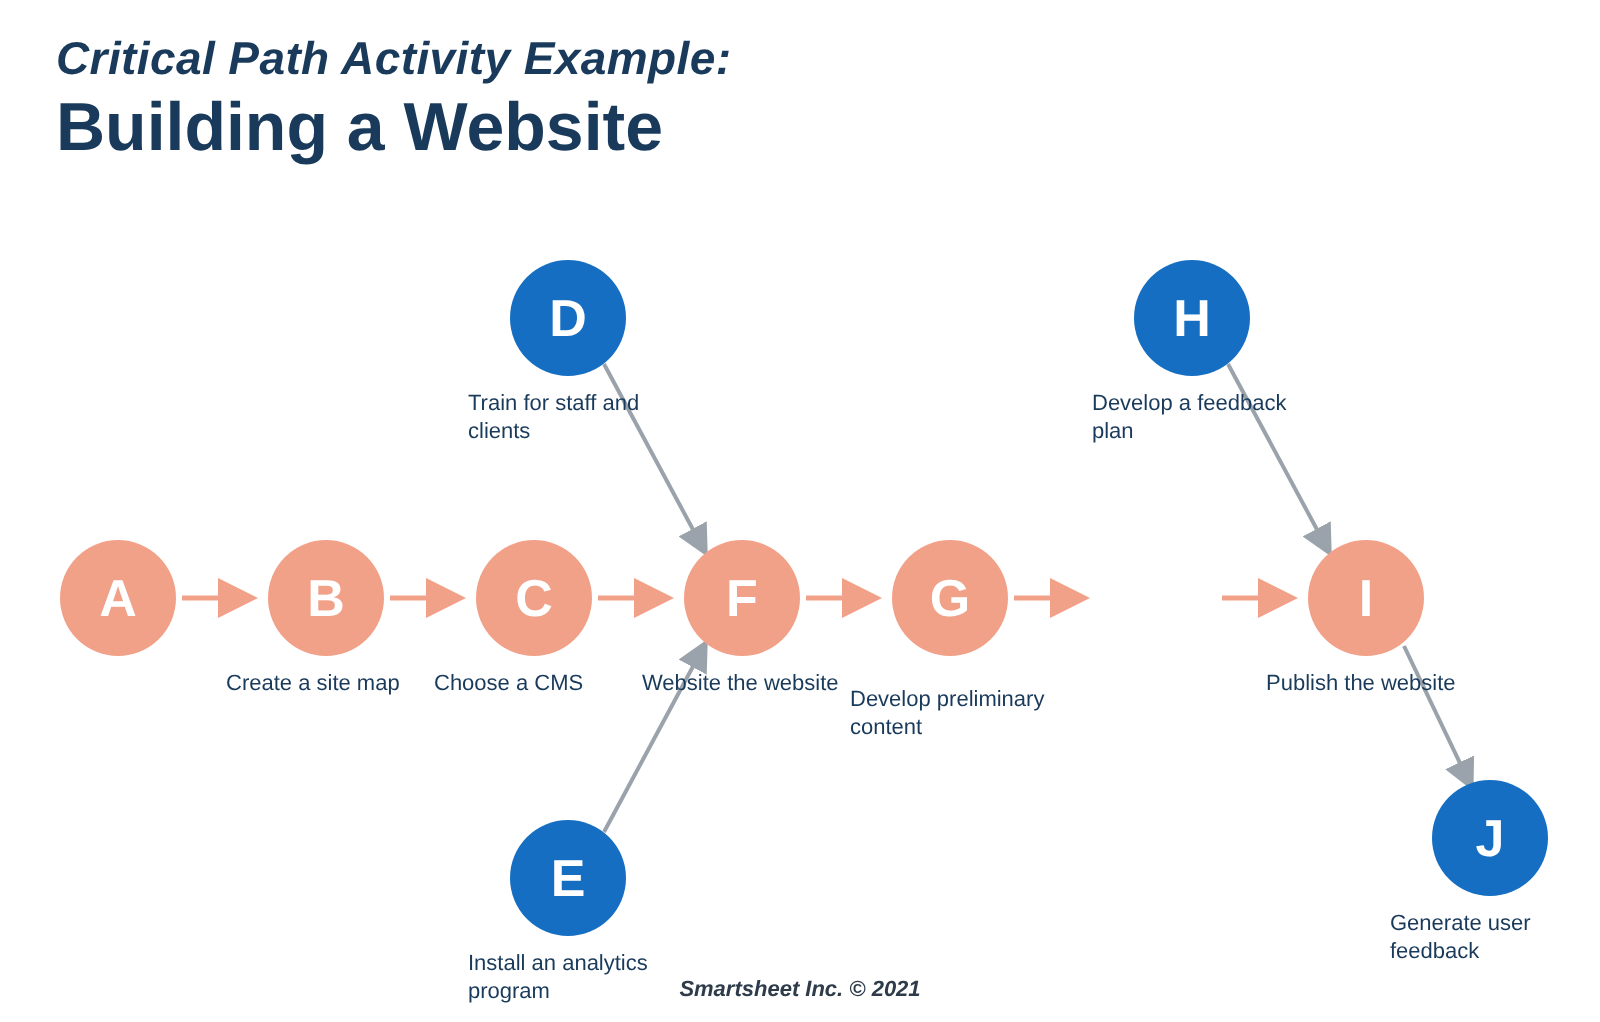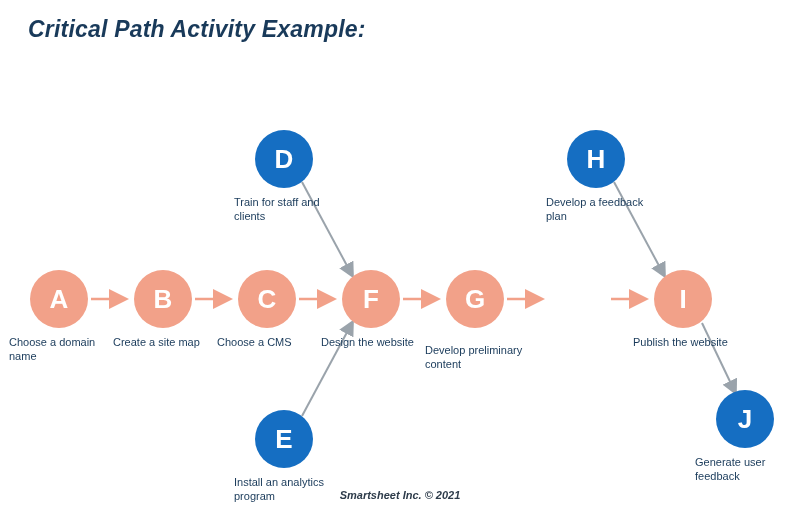--- a/index.html
+++ b/index.html
@@ -75,20 +75,21 @@
     width: 800px;
     height: 370px;
     pointer-events: none;
   }
 </style>
 </head>
 <body>
 
 <div class="title-block">
   <div class="title-sup">Critical Path Activity Example:</div>
+  <div class="title-main">Building a Website</div>
 </div>
 
 <div class="diagram">
 
   <svg class="arrows">
     <defs>
       <marker id="ah-orange" markerWidth="8" markerHeight="8" refX="6" refY="4" orient="auto">
         <path d="M0,0 L8,4 L0,8 Z" fill="#f2a189"></path>
       </marker>
       <marker id="ah-gray" markerWidth="8" markerHeight="8" refX="6" refY="4" orient="auto">
@@ -108,36 +109,35 @@
     <line x1="302" y1="306" x2="352" y2="213" stroke="#9aa3ab" stroke-width="2" marker-end="url(#ah-gray)"></line>
 
     <line x1="614" y1="72" x2="664" y2="165" stroke="#9aa3ab" stroke-width="2" marker-end="url(#ah-gray)"></line>
 
     <line x1="702" y1="213" x2="735" y2="282" stroke="#9aa3ab" stroke-width="2" marker-end="url(#ah-gray)"></line>
   </svg>
 
   <div class="node main" style="left:30px; top:160px;">
       <span>A</span>
     </div>
-  <div class="node-label" style="left:9px; top:226px;">Choose a domain name</div>
 
   <div class="node main" style="left:134px; top:160px;">
       <span>B</span>
     </div>
   <div class="node-label" style="left:113px; top:226px;">Create a site map</div>
 
   <div class="node main" style="left:238px; top:160px;">
       <span>C</span>
     </div>
   <div class="node-label" style="left:217px; top:226px;">Choose a CMS</div>
 
   <div class="node main" style="left:342px; top:160px;">
       <span>F</span>
     </div>
-  <div class="node-label" style="left:321px; top:226px;">Design the website</div>
+  <div class="node-label" style="left:321px; top:226px;">Website the website</div>
 
   <div class="node main" style="left:446px; top:160px;">
       <span>G</span>
     </div>
   <div class="node-label" style="left:425px; top:234px;">Develop preliminary content</div>
 
   <div class="node main" style="left:654px; top:160px;">
       <span>I</span>
     </div>
   <div class="node-label" style="left:633px; top:226px;">Publish the website</div>

